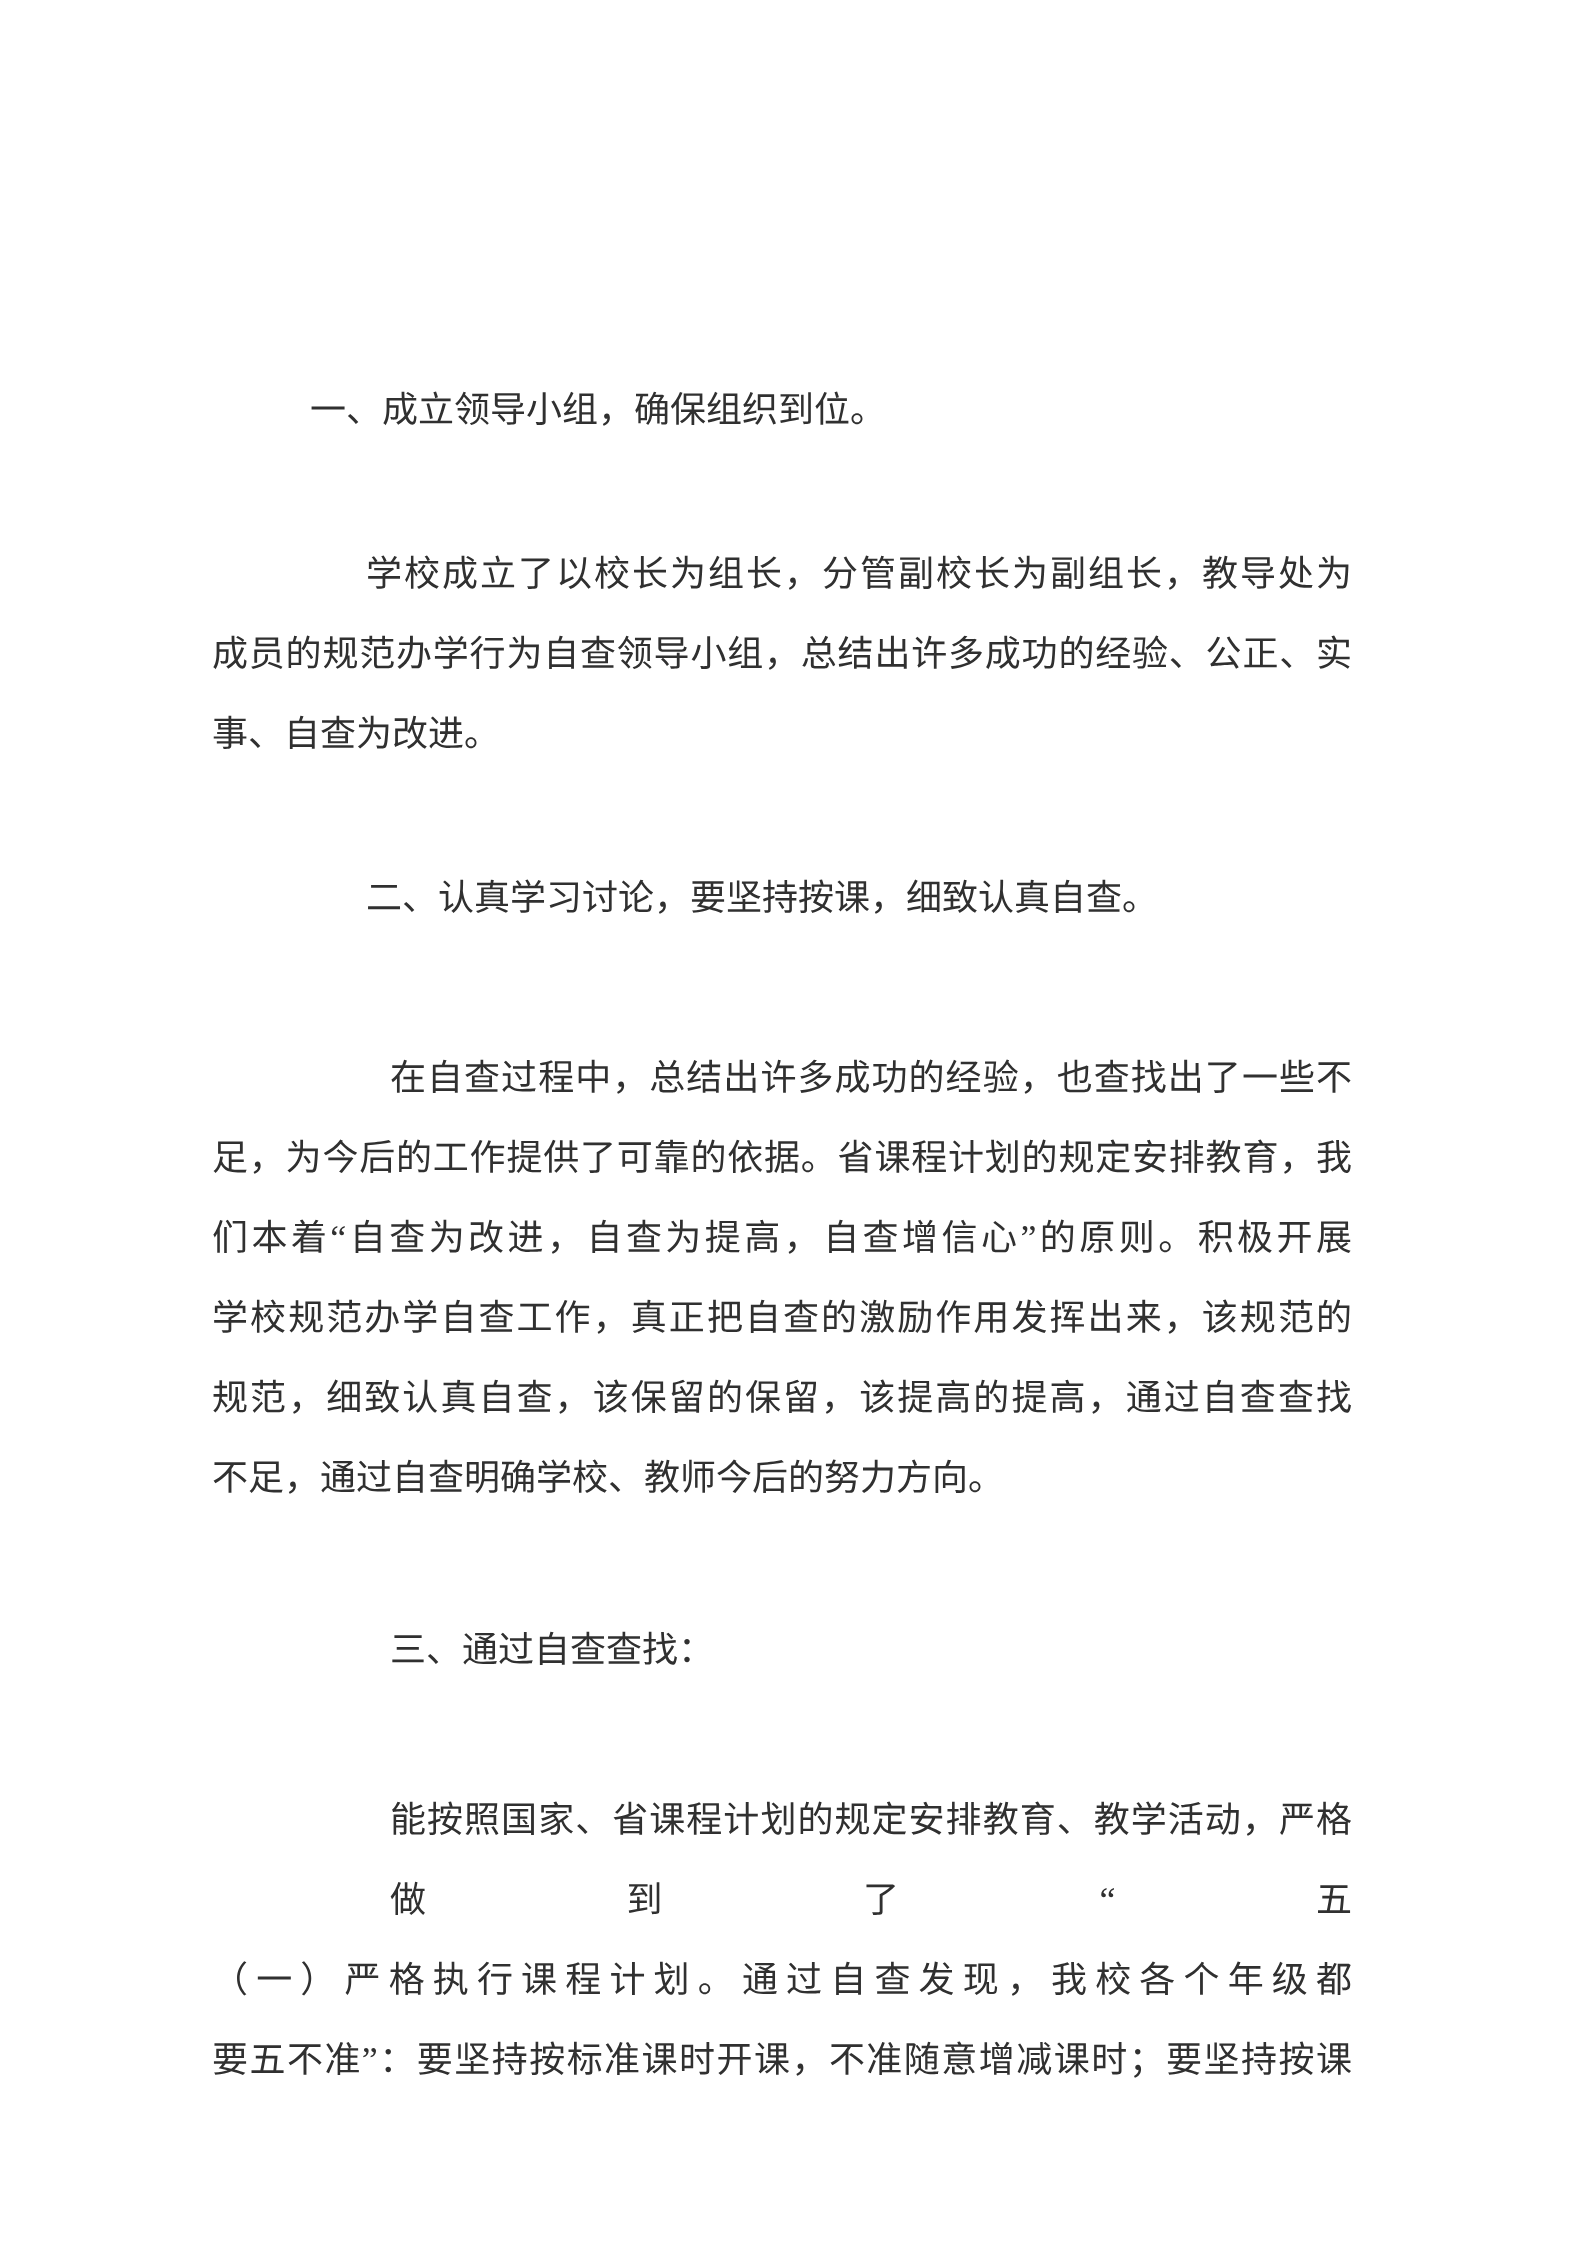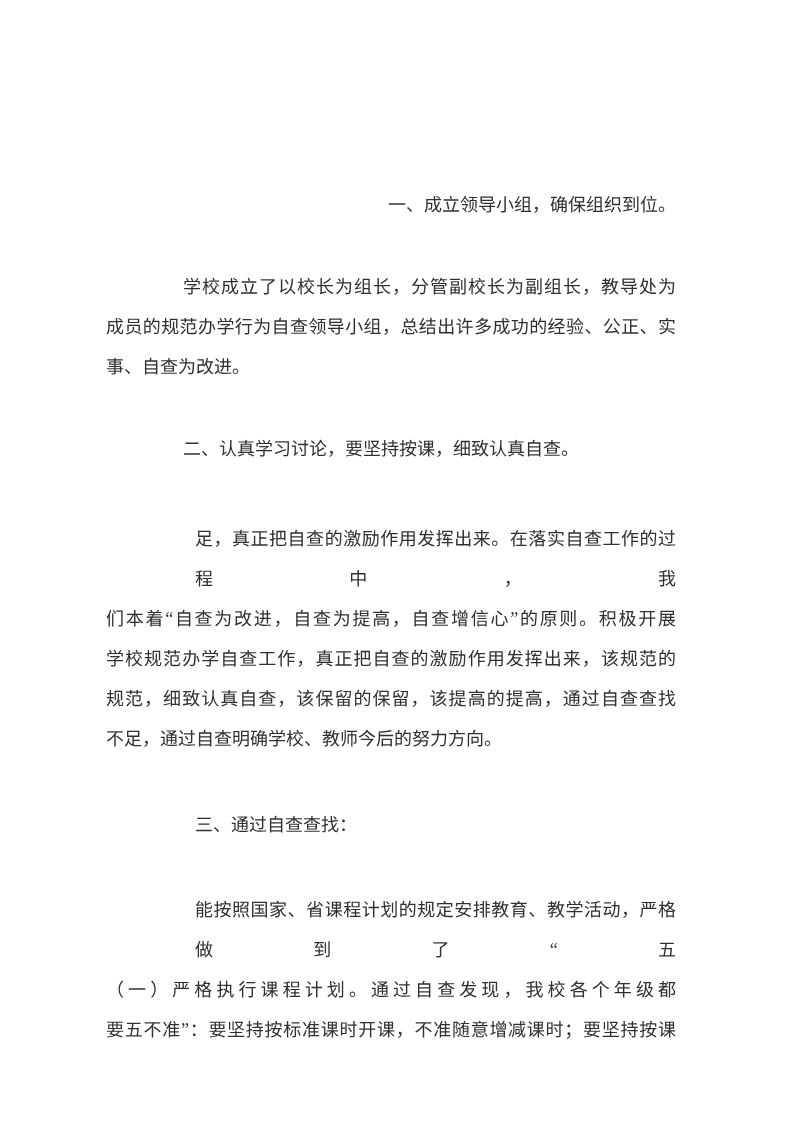--- a/index.html
+++ b/index.html
@@ -26,21 +26,21 @@
   }
   .para { margin: 0 0 45px 0; }
   .para:nth-child(1) { margin-bottom: 42px; }
   .para:nth-child(2) { margin-bottom: 42px; }
   .para:nth-child(3) { margin-bottom: 50px; }
   .para:nth-child(4) { margin-bottom: 46px; }
   .para:nth-child(5) { margin-bottom: 45px; }
   .para:nth-child(6) { margin-bottom: 0; }
 
   
-  .para:nth-child(1) .line:first-child { padding-left: 49px; text-align: right; }
+  .para:nth-child(1) .line:first-child { padding-left: 49px; }
   .para:nth-child(2) .line:first-child,
   .para:nth-child(3) .line:first-child { padding-left: 77px; }
   .para:nth-child(4) .line:first-child,
   .para:nth-child(5) .line:first-child,
   .para:nth-child(6) .line:first-child { padding-left: 89px; }
 
   .line {
     display: block;
     white-space: nowrap;
     text-align: left;
@@ -62,21 +62,22 @@
       </div>
       <div class="para body-paragraph">
         <div class="line full">学校成立了以校长为组长，分管副校长为副组长，教导处为</div>
         <div class="line full">成员的规范办学行为自查领导小组，总结出许多成功的经验、公正、实</div>
         <div class="line">事、自查为改进。</div>
       </div>
       <div class="para section-heading">
         <div class="line">二、认真学习讨论，要坚持按课，细致认真自查。</div>
       </div>
       <div class="para body-paragraph">
-        <div class="line full">足，真正把自查的激励作用发挥出来。在落实自查工作的过程中，我</div>
+        <div class="line full">在自查过程中，总结出许多成功的经验，也查找出了一些不</div>
+        <div class="line full">足，为今后的工作提供了可靠的依据。省课程计划的规定安排教育，我</div>
         <div class="line full">们本着“自查为改进，自查为提高，自查增信心”的原则。积极开展</div>
         <div class="line full">学校规范办学自查工作，真正把自查的激励作用发挥出来，该规范的</div>
         <div class="line full">规范，细致认真自查，该保留的保留，该提高的提高，通过自查查找</div>
         <div class="line">不足，通过自查明确学校、教师今后的努力方向。</div>
       </div>
       <div class="para section-heading">
         <div class="line">三、通过自查查找：</div>
       </div>
       <div class="para body-paragraph">
         <div class="line full">能按照国家、省课程计划的规定安排教育、教学活动，严格做到了“五</div>

